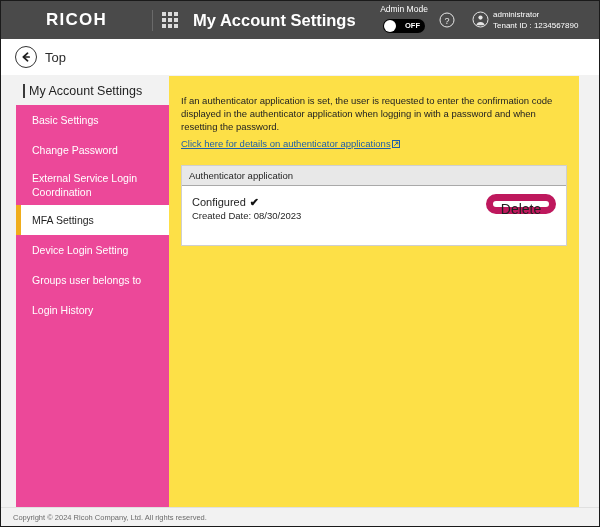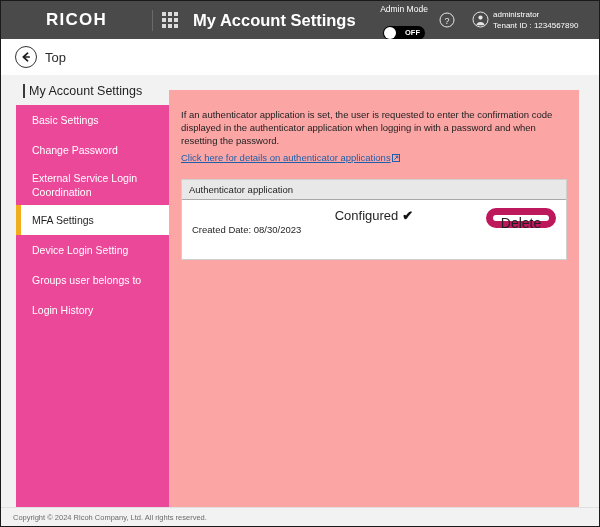--- a/index.html
+++ b/index.html
@@ -85,21 +85,21 @@
     font-size: 8.5px;
     line-height: 12px;
     display: block;
   }
   .toggle {
     position: relative;
     width: 42px;
     height: 14px;
     border-radius: 7px;
     background: #000000;
-    margin: 11px auto 0;
+    margin: 4px auto 0;
     display: block;
   }
   .toggle-knob {
     position: absolute;
     left: 1px; top: 1px;
     width: 12px; height: 12px;
     border-radius: 50%;
     background: #ffffff;
   }
   .toggle-text {
@@ -216,24 +216,24 @@
     position: absolute;
     left: 0; top: 0; bottom: 0;
     width: 5px;
     background: #f0ad1c;
   }
 
   
   .content {
     position: absolute;
     left: 168px;
-    top: 15px;
+    top: 1px;
     width: 410px;
     height: 432px;
-    background: #fca5a5;
+    background: #fde047;
     padding: 18px 12px 0 12px;
     box-sizing: border-box;
   }
   .desc {
     font-size: 9.5px;
     color: #222222;
     line-height: 13px;
     margin: 0;
   }
   .doc-link {
@@ -259,24 +259,23 @@
     padding: 4px 7px;
     font-size: 9.5px;
     color: #1f1f1f;
   }
   .panel-body {
     position: relative;
     padding: 9px 10px 10px 10px;
     min-height: 40px;
   }
   .status-line {
-    font-size: 13px;
+    font-size: 11px;
     color: #1f1f1f;
     line-height: 14px;
-    text-align: center;
   }
   .check {
     color: #111111;
     font-weight: bold;
     margin-left: 4px;
   }
   .date-line {
     font-size: 9.5px;
     color: #1f1f1f;
     line-height: 14px;

